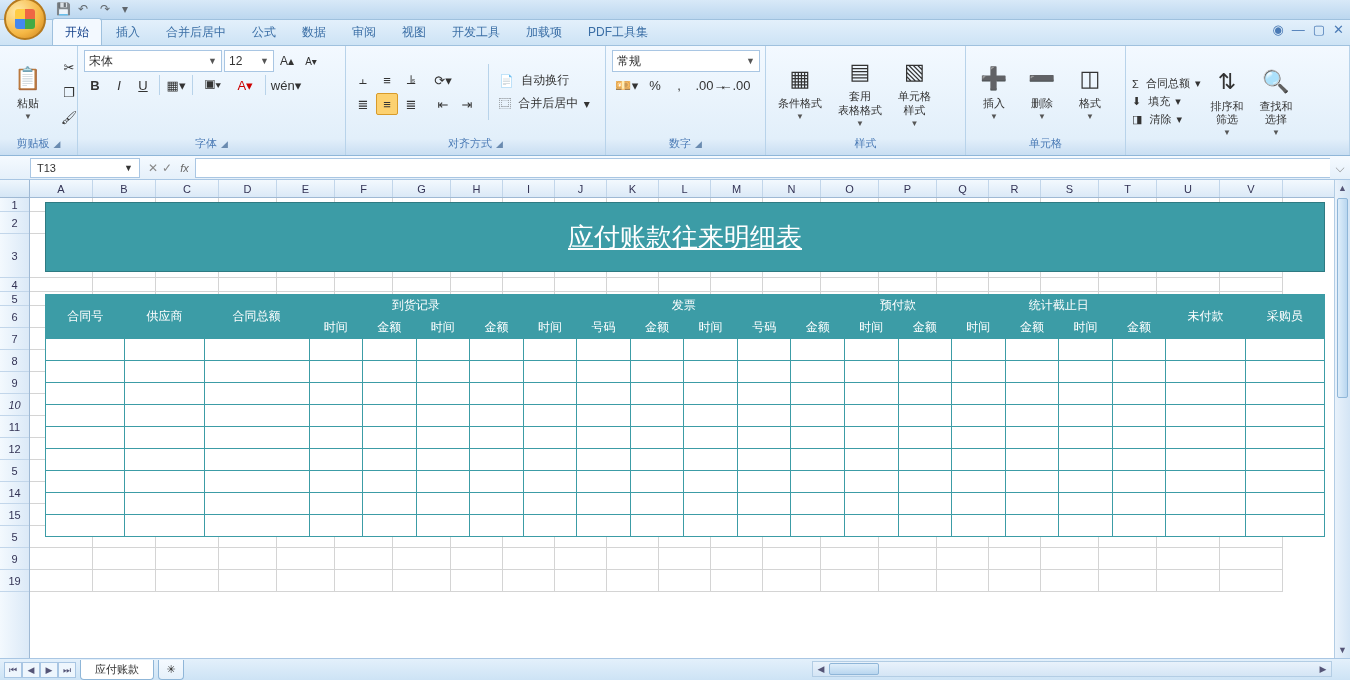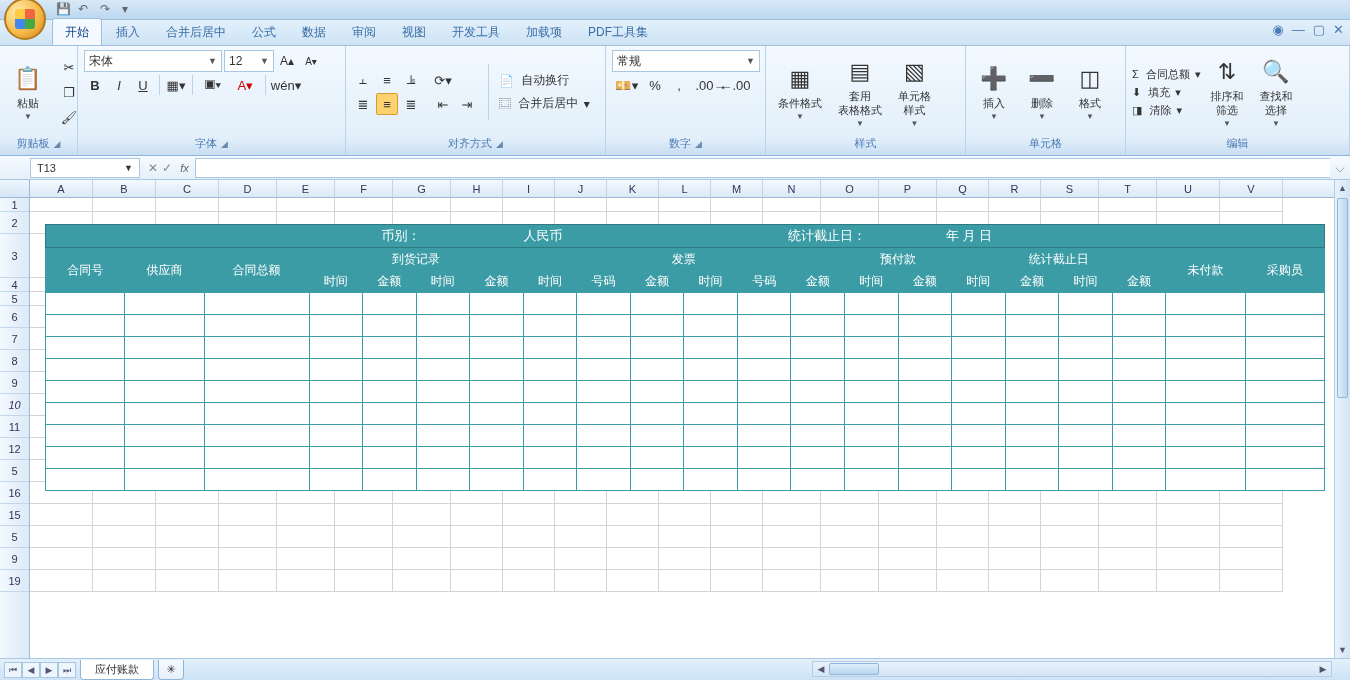--- a/index.html
+++ b/index.html
@@ -269,23 +269,20 @@
 筛选</span>
           <span class="arrow">▼</span>
         </div>
       <div class="big-btn">
           <span class="icon">🔍</span>
           <span class="label" style="white-space:pre">查找和
 选择</span>
           <span class="arrow">▼</span>
         </div>
     </div>
-    <div class="group-label">
-        <span>编辑</span>
-      </div>
   </div>
 </div>
 
 <div class="namebox">
   <div class="name-input">
       <span>T13</span>
       <span class="dd">▼</span>
     </div>
   <div class="fx-btns">
       <span>✕</span>
@@ -329,21 +326,21 @@
       <div class="rowhead" style="height: 14px; line-height: 14px;">4</div>
       <div class="rowhead" style="height: 14px; line-height: 14px;">5</div>
       <div class="rowhead" style="height: 22px; line-height: 22px;">6</div>
       <div class="rowhead" style="height: 22px; line-height: 22px;">7</div>
       <div class="rowhead" style="height: 22px; line-height: 22px;">8</div>
       <div class="rowhead" style="height: 22px; line-height: 22px;">9</div>
       <div class="rowhead" style="height: 22px; line-height: 22px; font-style: italic;">10</div>
       <div class="rowhead" style="height: 22px; line-height: 22px;">11</div>
       <div class="rowhead" style="height: 22px; line-height: 22px;">12</div>
       <div class="rowhead" style="height: 22px; line-height: 22px;">5</div>
-      <div class="rowhead" style="height: 22px; line-height: 22px;">16</div>
+      <div class="rowhead" style="height: 22px; line-height: 22px;">14</div>
       <div class="rowhead" style="height: 22px; line-height: 22px;">15</div>
       <div class="rowhead" style="height: 22px; line-height: 22px;">5</div>
       <div class="rowhead" style="height: 22px; line-height: 22px;">9</div>
       <div class="rowhead" style="height: 22px; line-height: 22px;">19</div>
     </div>
   <div class="grid">
       <div class="gridrow" style="height: 14px;">
         <div class="cell" style="width: 63px;"></div>
         <div class="cell" style="width: 63px;"></div>
         <div class="cell" style="width: 63px;"></div>
@@ -771,30 +768,22 @@
         <div class="cell" style="width: 52px;"></div>
         <div class="cell" style="width: 52px;"></div>
         <div class="cell" style="width: 58px;"></div>
         <div class="cell" style="width: 58px;"></div>
         <div class="cell" style="width: 63px;"></div>
         <div class="cell" style="width: 63px;"></div>
       </div>
     </div>
 
   <div class="report">
+    <div class="report-title">应付账款往来明细表</div>
     <div class="report-gap"></div>
-    <div class="report-info">
-      <span style="flex:2"></span>
-      <span>币别：</span>
-      <span>人民币</span>
-      <span style="flex:1"></span>
-      <span>统计截止日：</span>
-      <span>年   月   日</span>
-      <span style="flex:2"></span>
-    </div>
     <table class="report-table">
       <thead>
           <tr>
             <th colspan="1" rowspan="2">合同号</th>
             <th colspan="1" rowspan="2">供应商</th>
             <th colspan="1" rowspan="2">合同总额</th>
             <th colspan="4" rowspan="1">到货记录</th>
             <th colspan="6" rowspan="1">发票</th>
             <th colspan="2" rowspan="1">预付款</th>
             <th colspan="4" rowspan="1">统计截止日</th>

